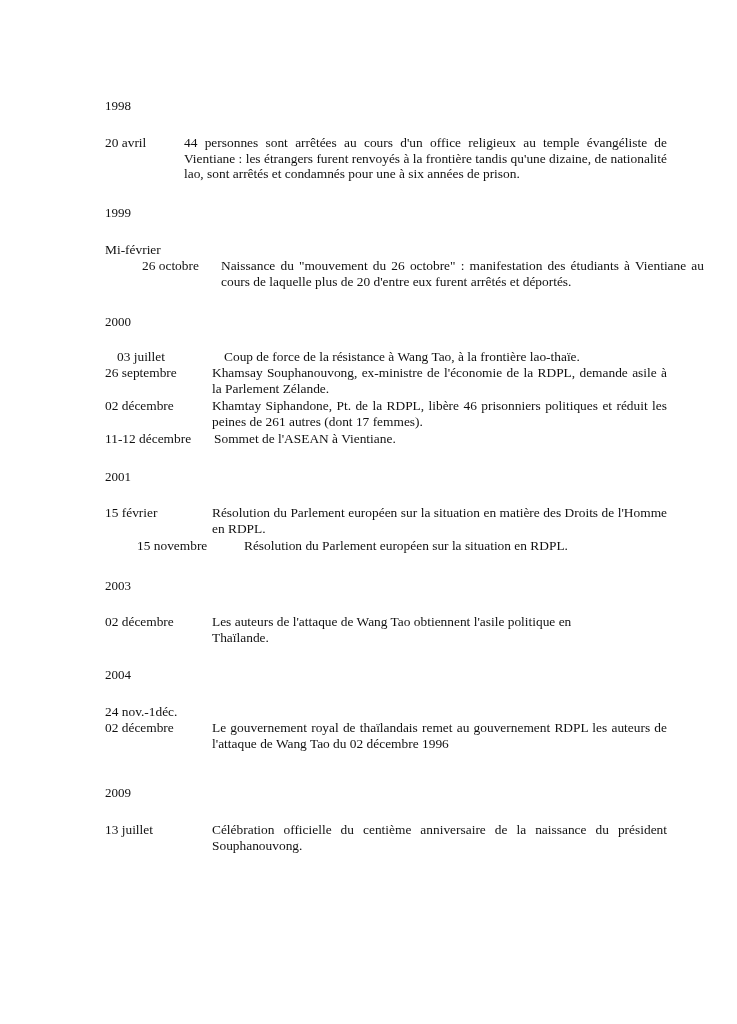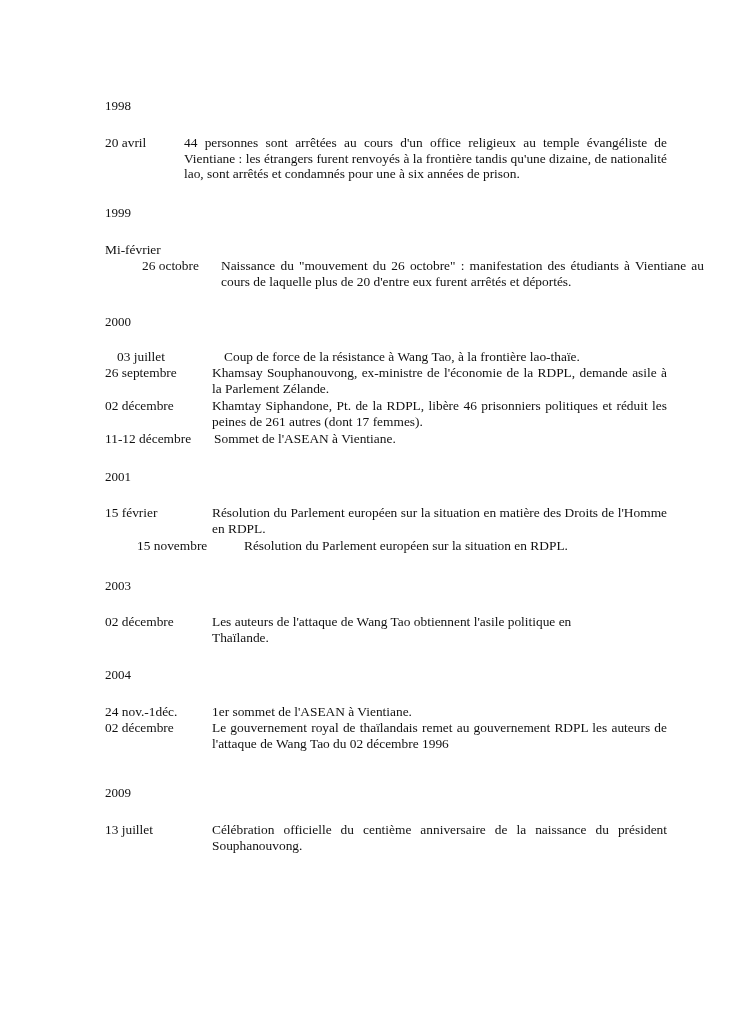--- a/index.html
+++ b/index.html
@@ -65,21 +65,20 @@
 
   <div class="year" style="top:576px;">2003</div>
   <div class="entry wide nojust" style="top:614px;height:32px;">
     <span class="date">02 décembre</span>
     <span class="text" style="right:54px;">Les auteurs de l'attaque de Wang Tao obtiennent l'asile politique en Thaïlande.</span>
   </div>
 
   <div class="year" style="top:665px;">2004</div>
   <div class="entry wide" style="top:704px;height:16px;">
     <span class="date">24 nov.-1déc.</span>
-    <span class="text">1er sommet de l'ASEAN à Vientiane.</span>
   </div>
   <div class="entry wide" style="top:720px;height:32px;">
     <span class="date">02 décembre</span>
     <span class="text">Le gouvernement royal de thaïlandais remet au gouvernement RDPL les auteurs de l'attaque de Wang Tao du 02 décembre 1996</span>
   </div>
 
   <div class="year" style="top:783px;">2009</div>
   <div class="entry wide" style="top:822px;height:32px;">
     <span class="date">13 juillet</span>
     <span class="text">Célébration officielle du centième anniversaire de la naissance du président Souphanouvong.</span>

